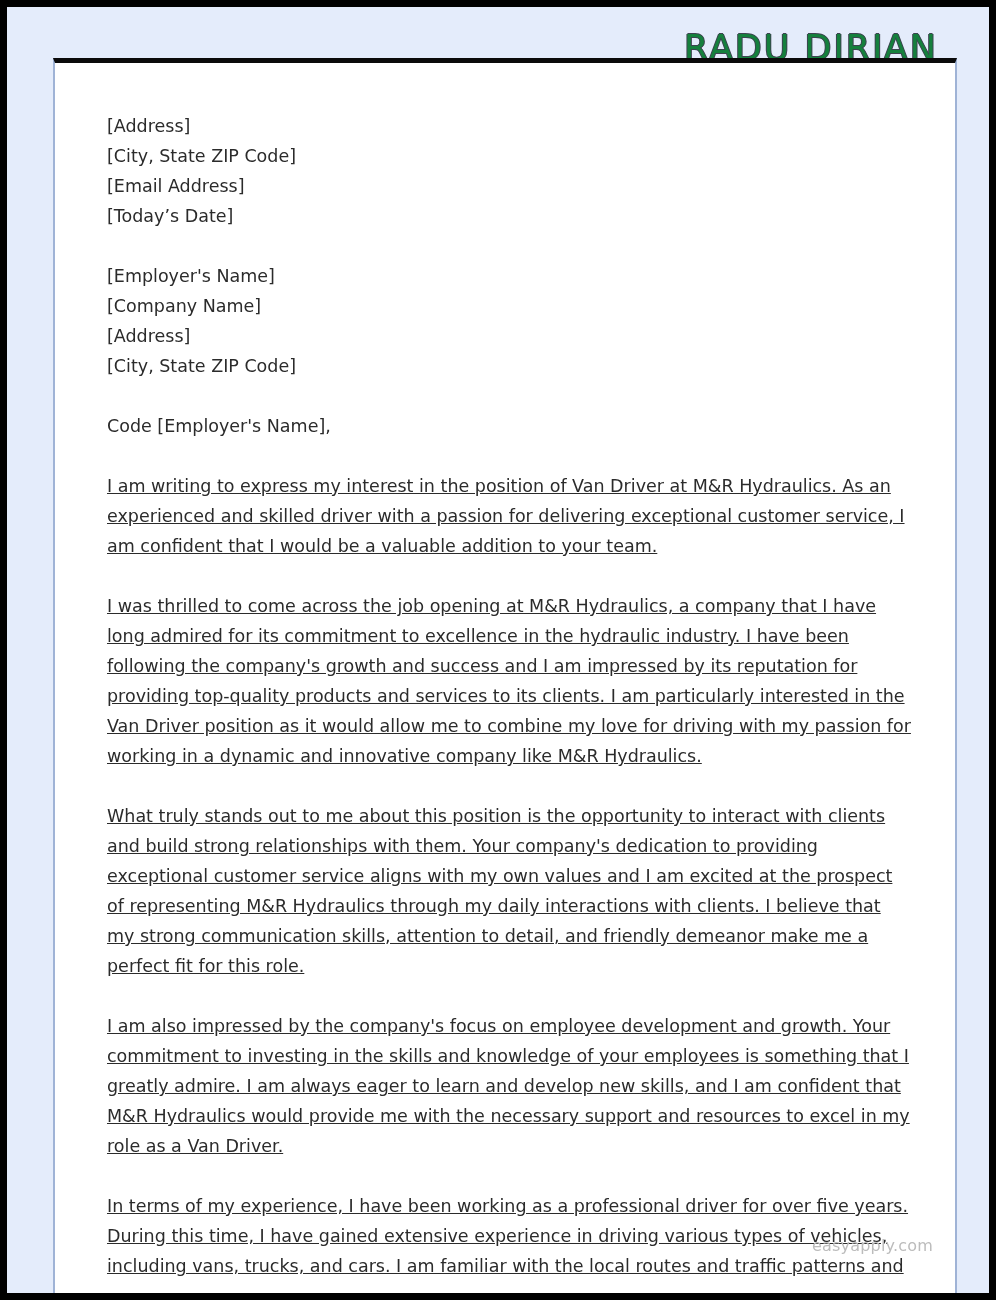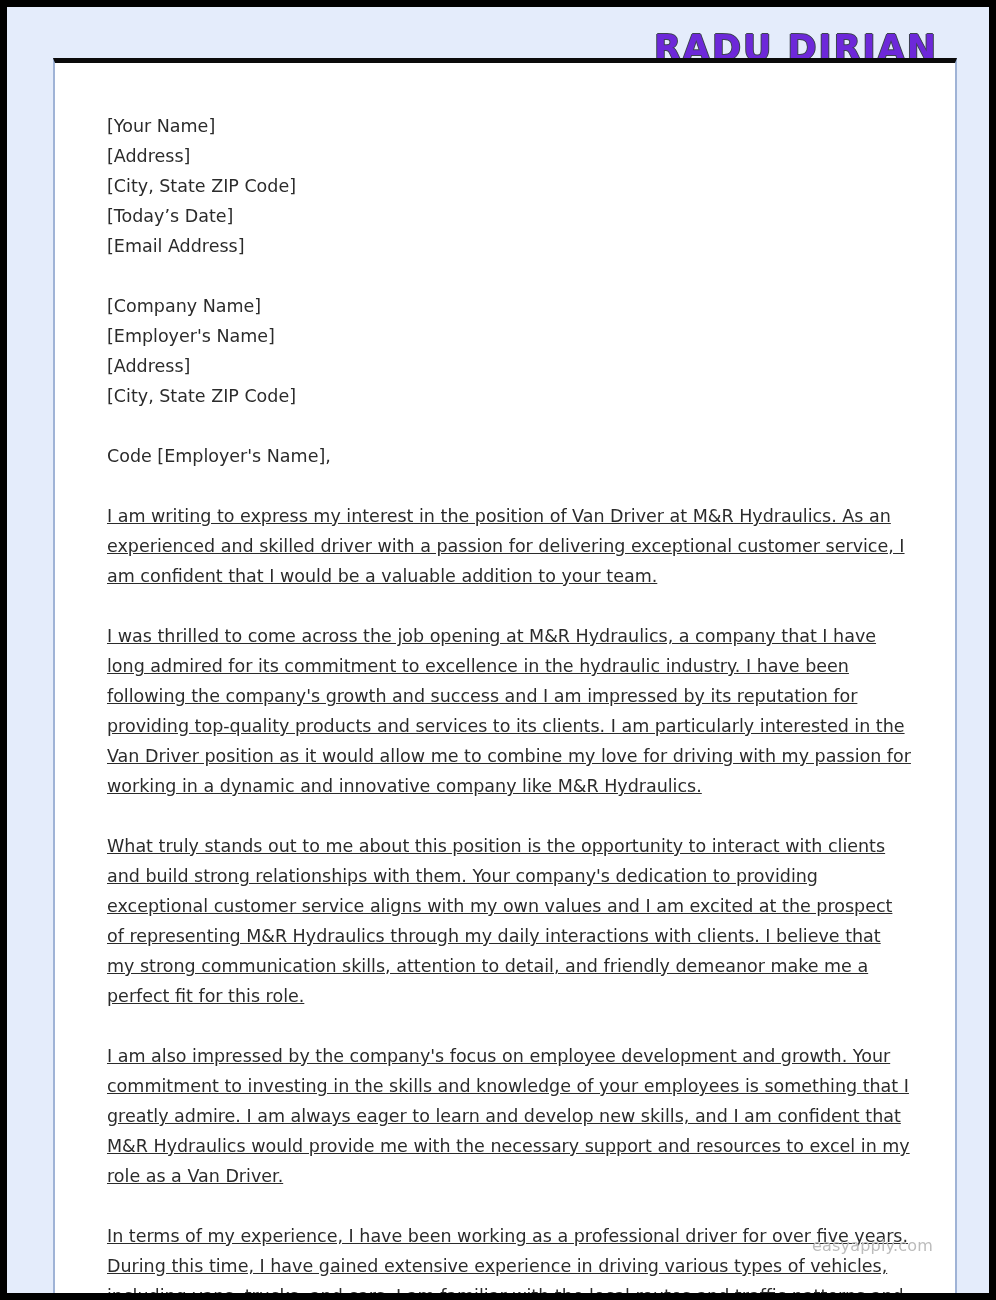--- a/index.html
+++ b/index.html
@@ -30,22 +30,22 @@
     height: 44px;
     background: #e4ecfb;
   }
   .header-name {
     position: absolute;
     right: 44px;
     top: 14px;
     font-family: "DejaVu Sans", sans-serif;
     font-size: 35px;
     letter-spacing: 2px;
-    font-weight: 700;
-    color: #6d28d9;
+    font-weight: 400;
+    color: #15803d;
     text-shadow:
       -1px 0 #3d4450,
       0 -1px #3d4450,
       1px 0 #3d4450,
       0 1px #3d4450;
     white-space: nowrap;
   }
   .sheet {
     position: absolute;
     left: 46px;
@@ -95,30 +95,29 @@
 <div class="page">
 
   <div class="header-band">
     <div class="header-name">RADU DIRJAN</div>
   </div>
 
   <div class="sheet">
     <div class="letter">
 
       <div class="block">
-        <div class="line">[Your Name]</div>
         <div class="line">[Address]</div>
         <div class="line">[City, State ZIP Code]</div>
+        <div class="line">[Email Address]</div>
         <div class="line">[Today’s Date]</div>
-        <div class="line">[Email Address]</div>
       </div>
 
       <div class="block">
+        <div class="line">[Employer's Name]</div>
         <div class="line">[Company Name]</div>
-        <div class="line">[Employer's Name]</div>
         <div class="line">[Address]</div>
         <div class="line">[City, State ZIP Code]</div>
       </div>
 
       <div class="block">
         <div class="line">Code [Employer's Name],</div>
       </div>
 
       <p class="para">I am writing to express my interest in the position of Van Driver at M&amp;R Hydraulics. As an experienced and skilled driver with a passion for delivering exceptional customer service, I am confident that I would be a valuable addition to your team.</p>
       <p class="para">I was thrilled to come across the job opening at M&amp;R Hydraulics, a company that I have long admired for its commitment to excellence in the hydraulic industry. I have been following the company's growth and success and I am impressed by its reputation for providing top-quality products and services to its clients. I am particularly interested in the Van Driver position as it would allow me to combine my love for driving with my passion for working in a dynamic and innovative company like M&amp;R Hydraulics.</p>

